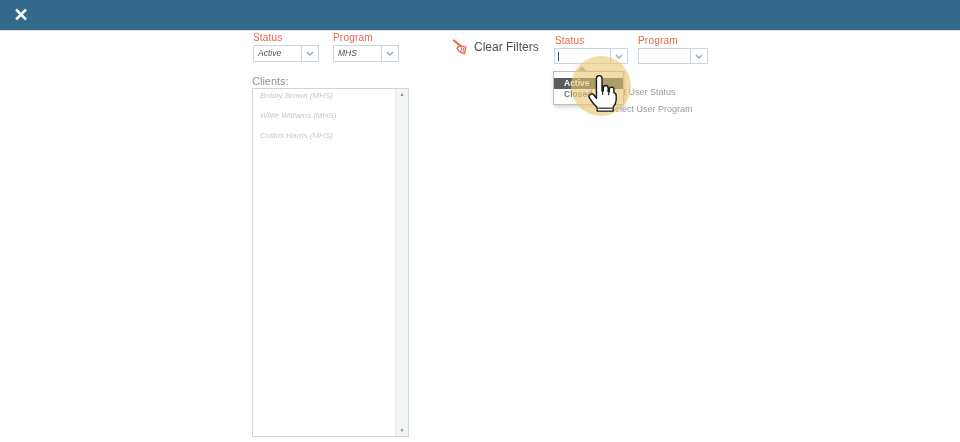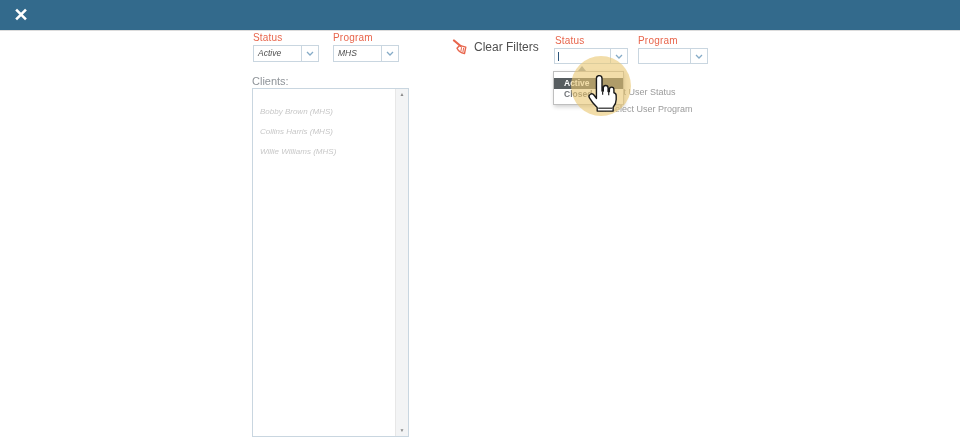--- a/index.html
+++ b/index.html
@@ -31,21 +31,21 @@
   .dd-option{height:11px;line-height:11px;font-size:8.5px;padding-left:10px;color:#73767a;font-weight:600;cursor:pointer;}
   .dd-option.selected{background:var(--selection-bg,#575d60);color:#fff;font-weight:700;}
   .panel-arrow{position:absolute;left:578px;top:66px;width:0;height:0;border-left:4px solid transparent;border-right:4px solid transparent;border-bottom:5px solid #97a2ae;z-index:2;}
 
   
   .spotlight{position:absolute;left:571px;top:56px;width:60px;height:60px;border-radius:50%;background:var(--spotlight,#e9c670);opacity:.6;z-index:3;}
   .hand-cursor{position:absolute;left:585px;top:75px;z-index:4;}
 
   
   .clients-label{position:absolute;left:252px;top:75px;font-size:11px;color:#8f9499;}
-  .client-list{position:absolute;left:252px;top:88px;width:157px;height:349px;background:#fff;border:1px solid var(--combo-border,#c9d6e0);box-sizing:border-box;padding-top:16px;}
+  .client-list{position:absolute;left:252px;top:88px;width:157px;height:349px;background:#fff;border:1px solid var(--combo-border,#c9d6e0);box-sizing:border-box;padding-top:0;}
   .client-item{height:20px;line-height:9px;padding:2px 18px 0 7px;font-size:8px;font-style:italic;color:var(--item-text,#c8c8c8);white-space:nowrap;overflow:hidden;box-sizing:border-box;}
   .vscrollbar{position:absolute;right:0;top:0;bottom:0;width:13px;background:#f3f4f5;border-left:1px solid #e7e7e7;display:flex;flex-direction:column;justify-content:space-between;align-items:center;padding:3px 0;box-sizing:border-box;}
   .sb-arrow{font-size:5px;color:#8a8a8a;line-height:5px;}
 </style>
 </head>
 <body>
 
 <div class="screen">
 
   <header class="top-bar">
@@ -119,21 +119,21 @@
   <svg class="hand-cursor" width="33" height="38" viewBox="0 0 26 30">
     <path d="M9 2.8 C9 1.5 10 .5 11.2 .5 C12.4 .5 13.4 1.5 13.4 2.8 V12.6 L14.4 12.7 V10.2 C14.4 9.1 15.3 8.3 16.3 8.3 C17.4 8.3 18.2 9.2 18.2 10.2 V13 L19.2 13.1 V11.4 C19.2 10.4 20 9.6 21 9.6 C22 9.6 22.8 10.4 22.8 11.4 V14 C23.9 14.2 24.6 15.1 24.6 16.3 V19.4 C24.6 22.2 23.6 23.9 22.2 25.5 V28.5 H9.6 V25.7 C7 23.2 4.7 20.3 3.5 18.1 C2.9 17 3.2 15.8 4.2 15.2 C5.2 14.6 6.4 14.9 7.2 16 L9 18.5 Z" fill="#ffffff" stroke="#1a1a1a" stroke-width="1.1" stroke-linejoin="round"></path>
     <line x1="13.9" y1="13" x2="13.9" y2="15.6" stroke="#1a1a1a" stroke-width="0.9"></line>
     <line x1="18.7" y1="13.4" x2="18.7" y2="15.9" stroke="#1a1a1a" stroke-width="0.9"></line>
     <line x1="10.4" y1="26.2" x2="21.6" y2="26.2" stroke="#1a1a1a" stroke-width="0.9"></line>
   </svg>
 
   <span class="clients-label">Clients:</span>
   <div class="client-list">
     <div class="client-item">Bobby Brown (MHS)</div>
+    <div class="client-item">Willie Williams (MHS)</div>
     <div class="client-item">Collins Harris (MHS)</div>
-    <div class="client-item">Willie Williams (MHS)</div>
     <div class="vscrollbar">
       <span class="sb-arrow">▲</span>
       <span class="sb-arrow">▼</span>
     </div>
   </div>
 
 </div>
 
 </body></html>

